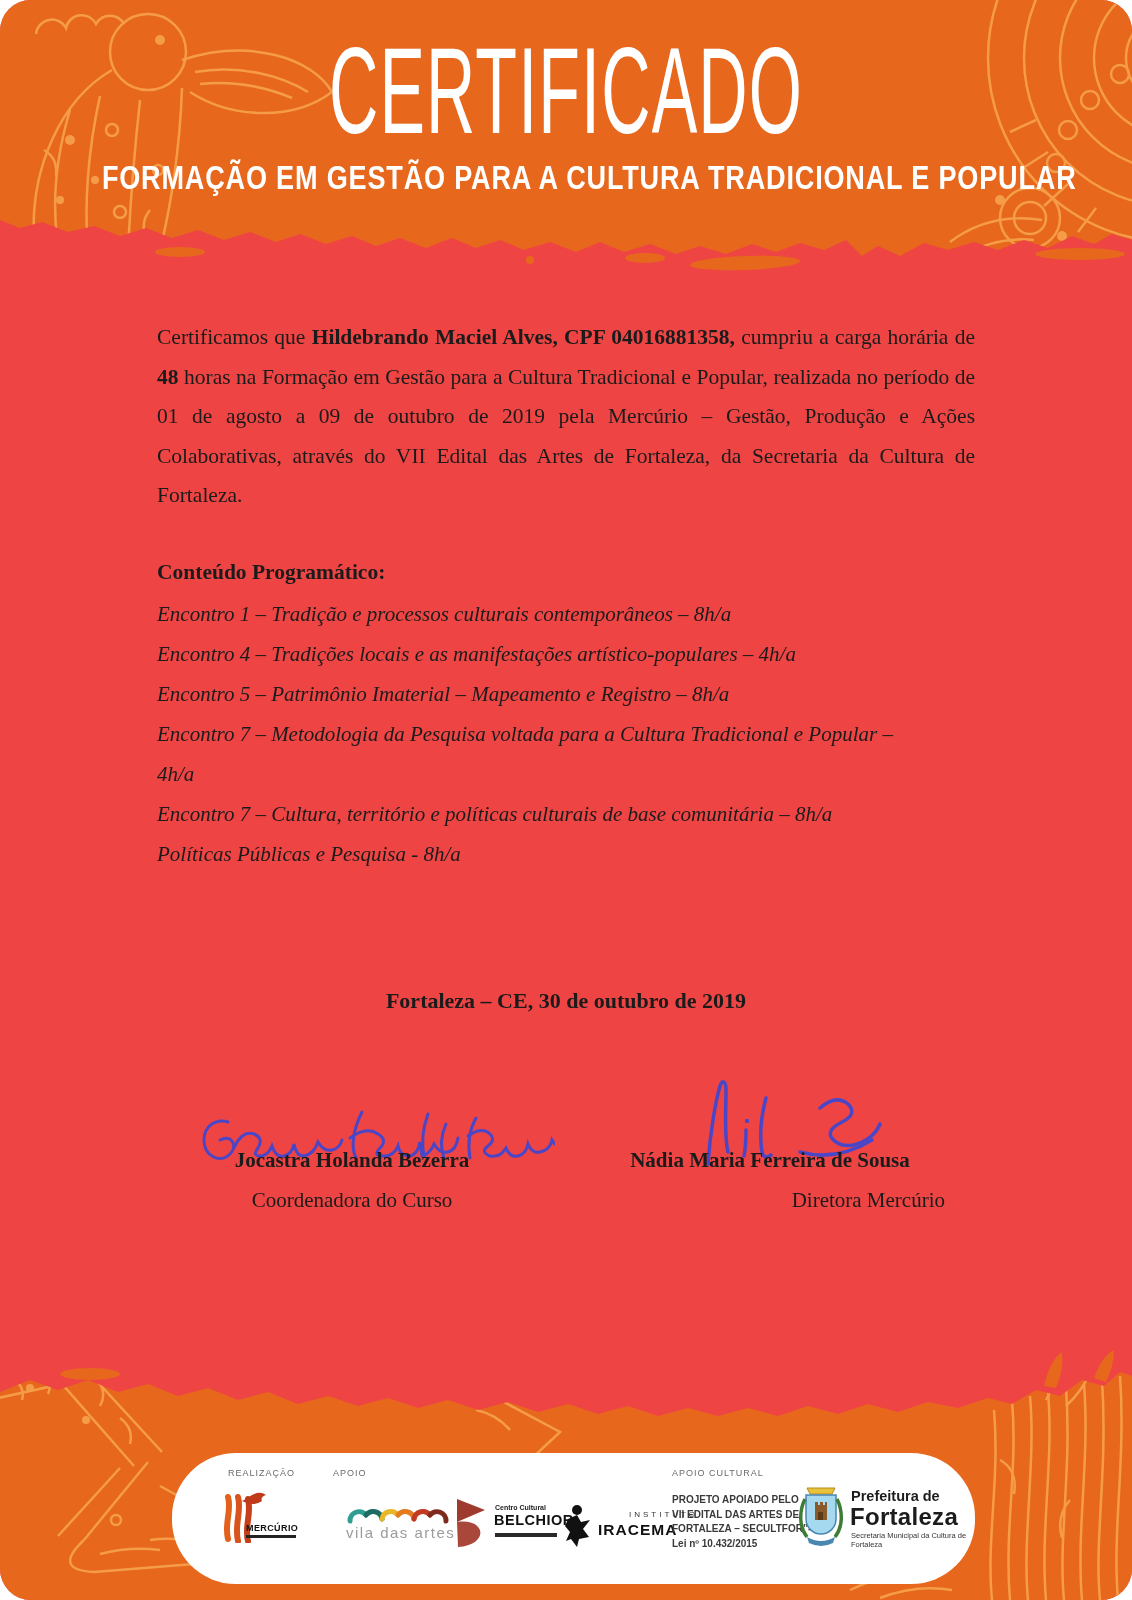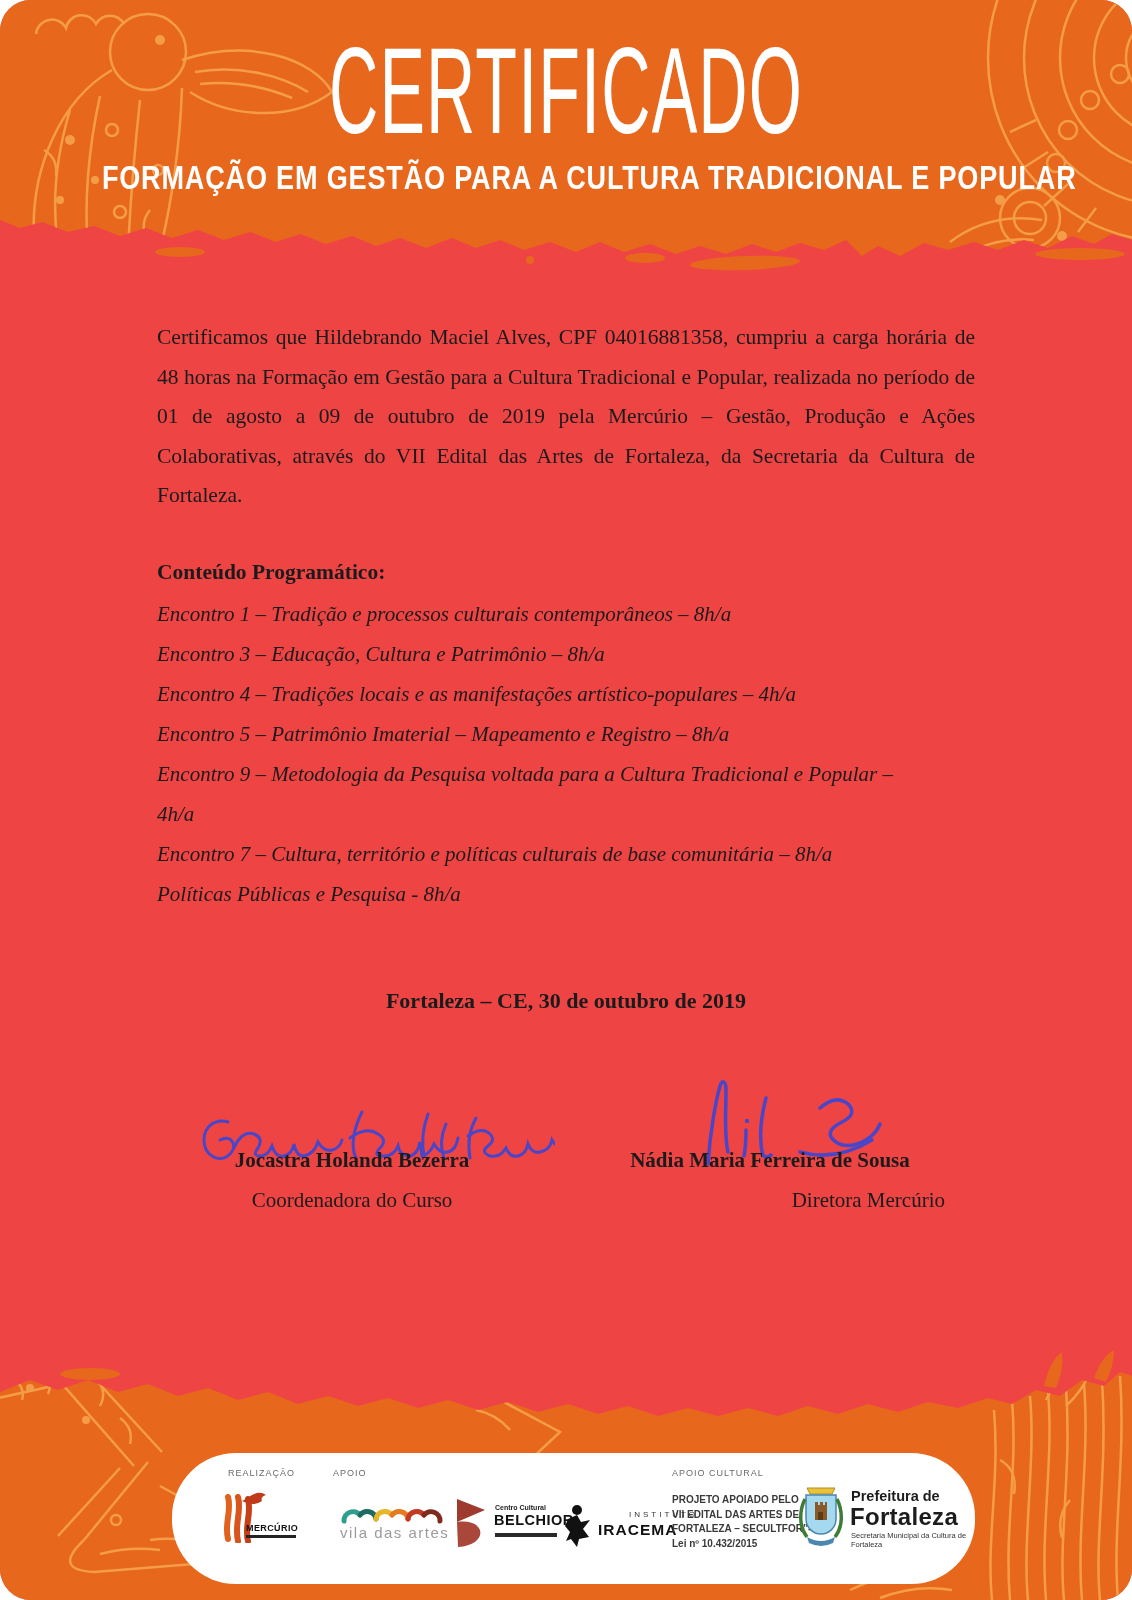--- a/index.html
+++ b/index.html
@@ -12,21 +12,21 @@
   .header-title{position:absolute;top:30px;left:0;right:0;text-align:center;
     font-family:"Liberation Sans", sans-serif;font-weight:400;font-size:122px;line-height:122px;
     color:#ffffff;letter-spacing:2px;transform:scaleX(0.56);white-space:nowrap;}
   .header-subtitle{position:absolute;top:158px;left:0;right:0;text-align:center;
     font-family:"Liberation Sans", sans-serif;font-weight:700;font-size:33px;line-height:40px;
     color:#ffffff;letter-spacing:1px;transform:scaleX(0.82);white-space:nowrap;}
 
   
   .cert-par{position:absolute;left:157px;top:318px;width:818px;margin:0;
     font-size:21.5px;line-height:39.5px;text-align:justify;}
-  .cert-par b{font-weight:400;}
+  .cert-par b{font-weight:700;}
   .program-heading{position:absolute;left:157px;top:560px;font-size:21.5px;font-weight:700;}
   .program-list{position:absolute;left:157px;top:594px;width:860px;font-size:21px;line-height:40px;font-style:italic;}
   .program-list div{white-space:nowrap;}
   .date-line{position:absolute;left:0;right:0;top:988px;text-align:center;
     font-size:22px;font-weight:700;}
 
   
   .sig-svg{position:absolute;pointer-events:none;}
   .sig-name{position:absolute;width:350px;text-align:center;font-size:21px;font-weight:700;}
   .sig-role{position:absolute;width:350px;text-align:center;font-size:21px;}
@@ -121,24 +121,23 @@
   </svg>
   <div class="header-title">CERTIFICADO</div>
   <div class="header-subtitle">FORMAÇÃO EM GESTÃO PARA A CULTURA TRADICIONAL E POPULAR</div>
 
   <p class="cert-par"><span>Certificamos que </span><b>Hildebrando Maciel Alves, CPF 04016881358,</b><span> cumpriu a carga horária de </span><b>48</b><span> horas na Formação em Gestão para a Cultura Tradicional e Popular, realizada no período de 01 de agosto a 09 de outubro de 2019 pela Mercúrio – Gestão, Produção e Ações Colaborativas, através do VII Edital das Artes de Fortaleza, da Secretaria da Cultura de Fortaleza.</span></p>
 
   <div class="program-heading">Conteúdo Programático:</div>
 
   <div class="program-list">
     <div>Encontro 1 – Tradição e processos culturais contemporâneos – 8h/a</div>
-    <div>Encontro 3 – Educação, Cultura e Patrimônio – 8h/a</div>
     <div>Encontro 4 – Tradições locais e as manifestações artístico-populares – 4h/a</div>
     <div>Encontro 5 – Patrimônio Imaterial – Mapeamento e Registro – 8h/a</div>
-    <div>Encontro 9 – Metodologia da Pesquisa voltada para a Cultura Tradicional e Popular –</div>
+    <div>Encontro 7 – Metodologia da Pesquisa voltada para a Cultura Tradicional e Popular –</div>
     <div>4h/a</div>
     <div>Encontro 7 – Cultura, território e políticas culturais de base comunitária – 8h/a</div>
     <div>Políticas Públicas e Pesquisa - 8h/a</div>
   </div>
 
   <div class="date-line">Fortaleza – CE, 30 de outubro de 2019</div>
 
   <svg class="sig-svg" style="left:190px;top:1096px;" width="365" height="82" viewBox="0 0 365 82">
     <g stroke="#4a46c8" stroke-width="3" fill="none" stroke-linecap="round">
       <path d="M38,26 C26,22 14,30 14,44 C14,60 30,68 40,58 C48,50 42,38 30,44"></path>
@@ -219,21 +218,21 @@
           <path d="M8,50 C4,34 12,22 8,8" stroke="#e2621d" stroke-width="6"></path>
           <path d="M18,52 C14,36 22,22 18,8" stroke="#d9531c" stroke-width="6"></path>
           <path d="M28,52 C24,38 32,24 28,10" stroke="#c63f17" stroke-width="6"></path>
         </g>
         <path d="M26,10 q12,-10 20,-4 q-6,2 -4,6 q-8,6 -20,0 Z" fill="#c03918"></path>
       </svg>
       <div class="mercurio-text">MERCÚRIO</div>
       <div class="mercurio-bar"></div>
     </div>
 
-    <div class="logo-block" style="left:168px;top:50px;width:120px;height:45px;">
+    <div class="logo-block" style="left:174px;top:50px;width:120px;height:45px;">
       <svg width="104" height="22" viewBox="0 0 104 22">
         <g fill="none" stroke-width="5" stroke-linecap="round">
           <path d="M4,18 a9,9 0 0 1 16,-6" stroke="#2f9d8f"></path>
           <path d="M20,12 a9,9 0 0 1 16,4" stroke="#1d6b62"></path>
           <path d="M36,16 a9,9 0 0 1 16,-4" stroke="#e8b729"></path>
           <path d="M52,12 a9,9 0 0 1 16,4" stroke="#e47c1f"></path>
           <path d="M68,16 a9,9 0 0 1 16,-4" stroke="#c23a22"></path>
           <path d="M84,12 a9,9 0 0 1 16,6" stroke="#7e2a1c"></path>
         </g>
       </svg>

